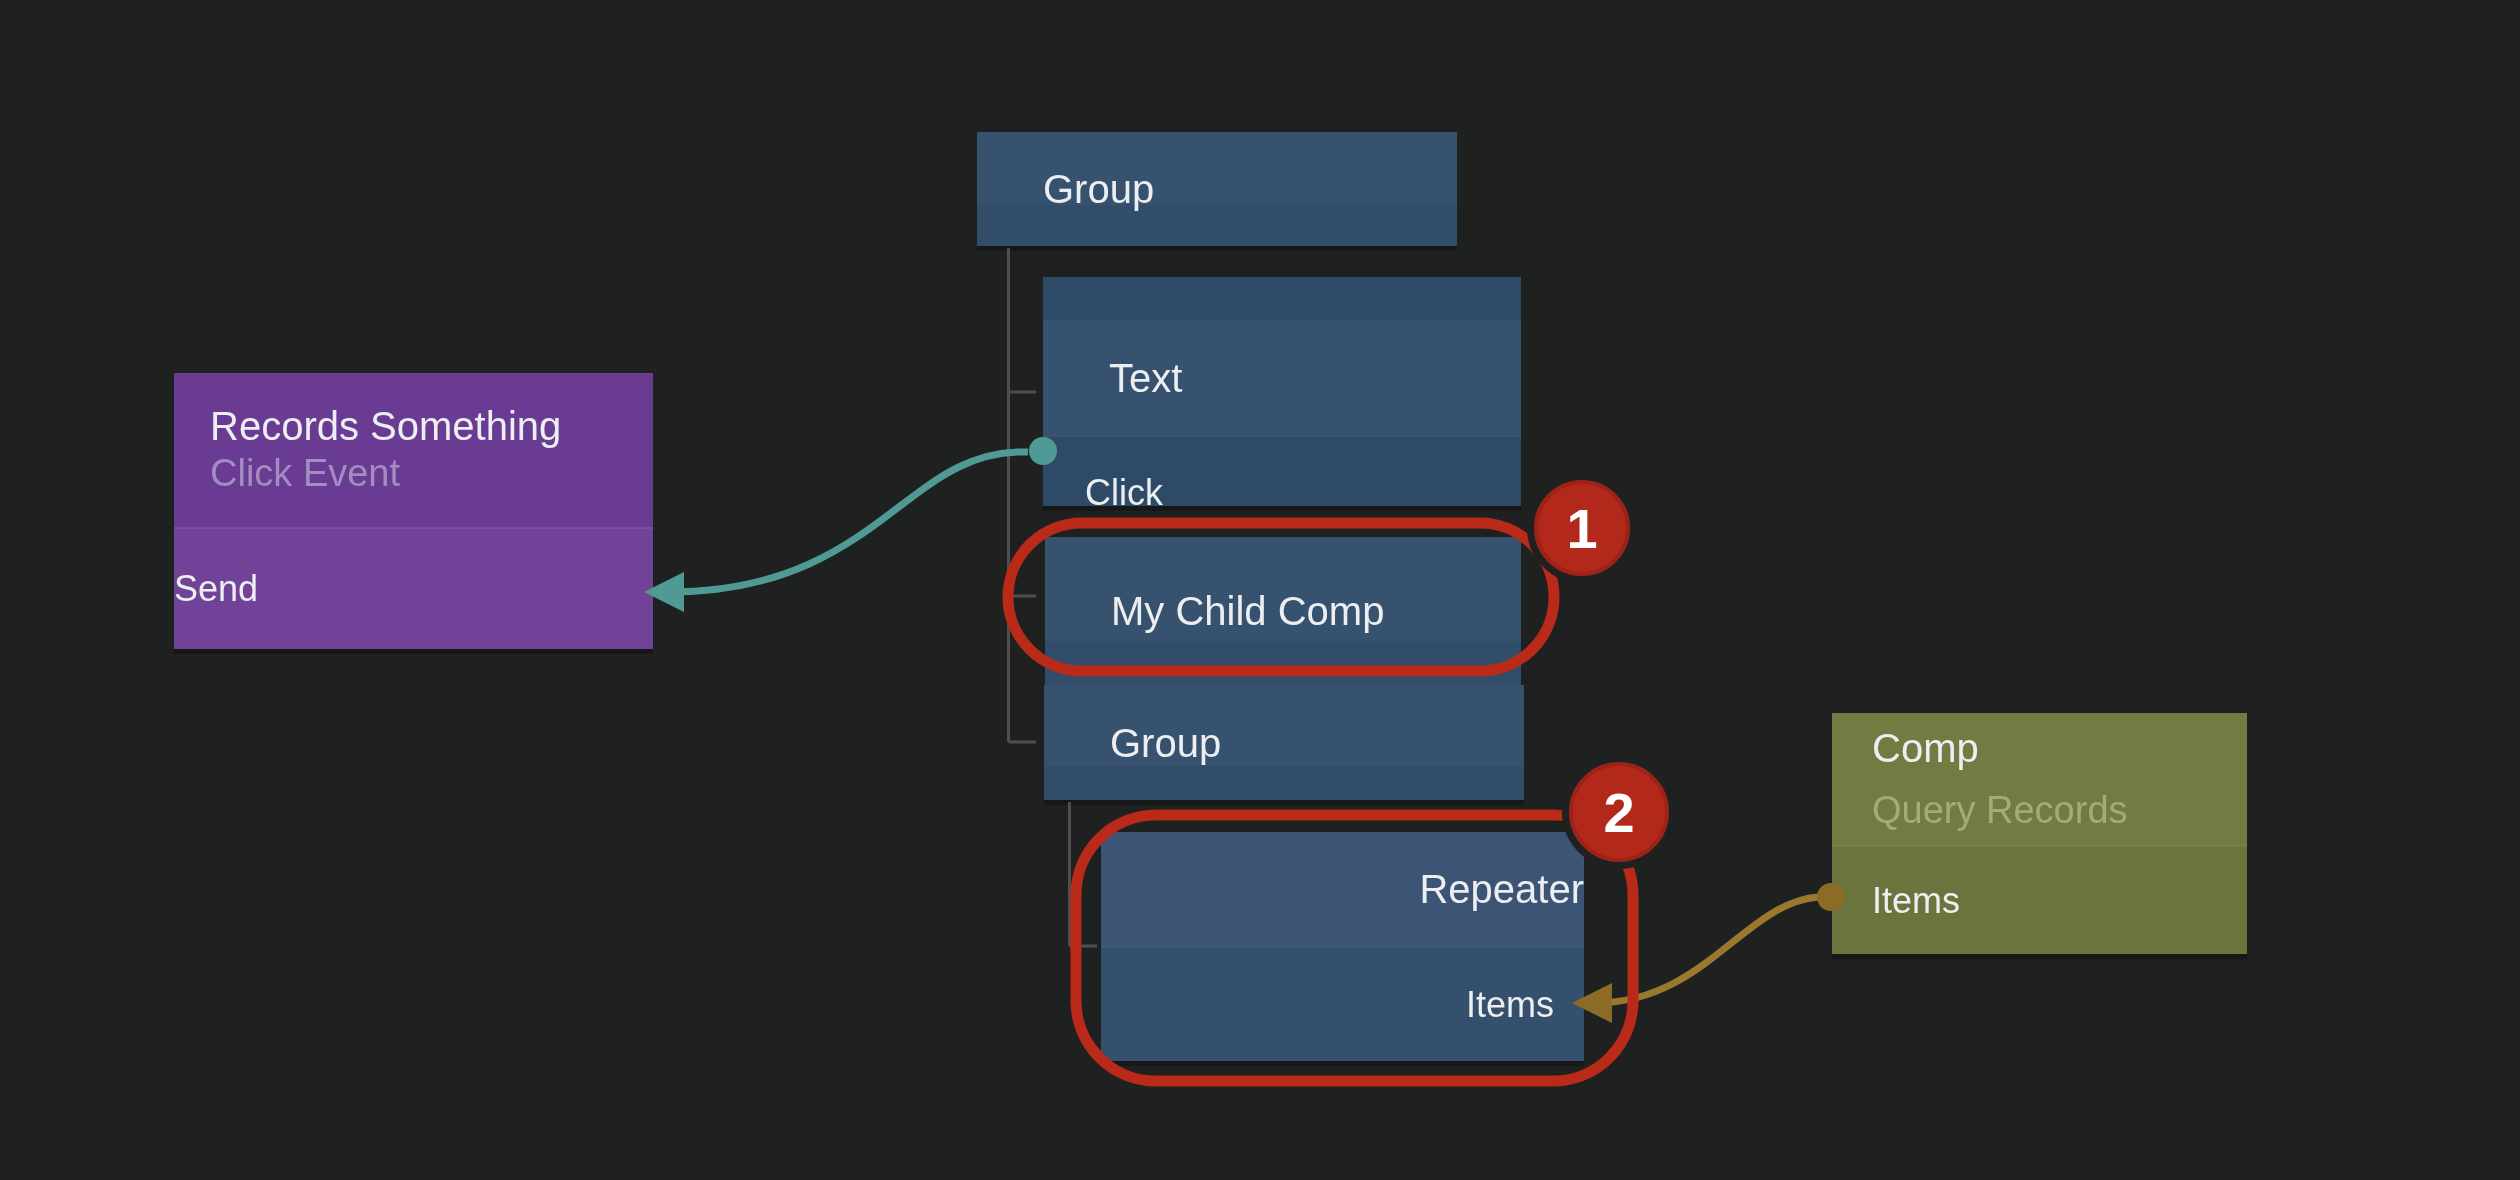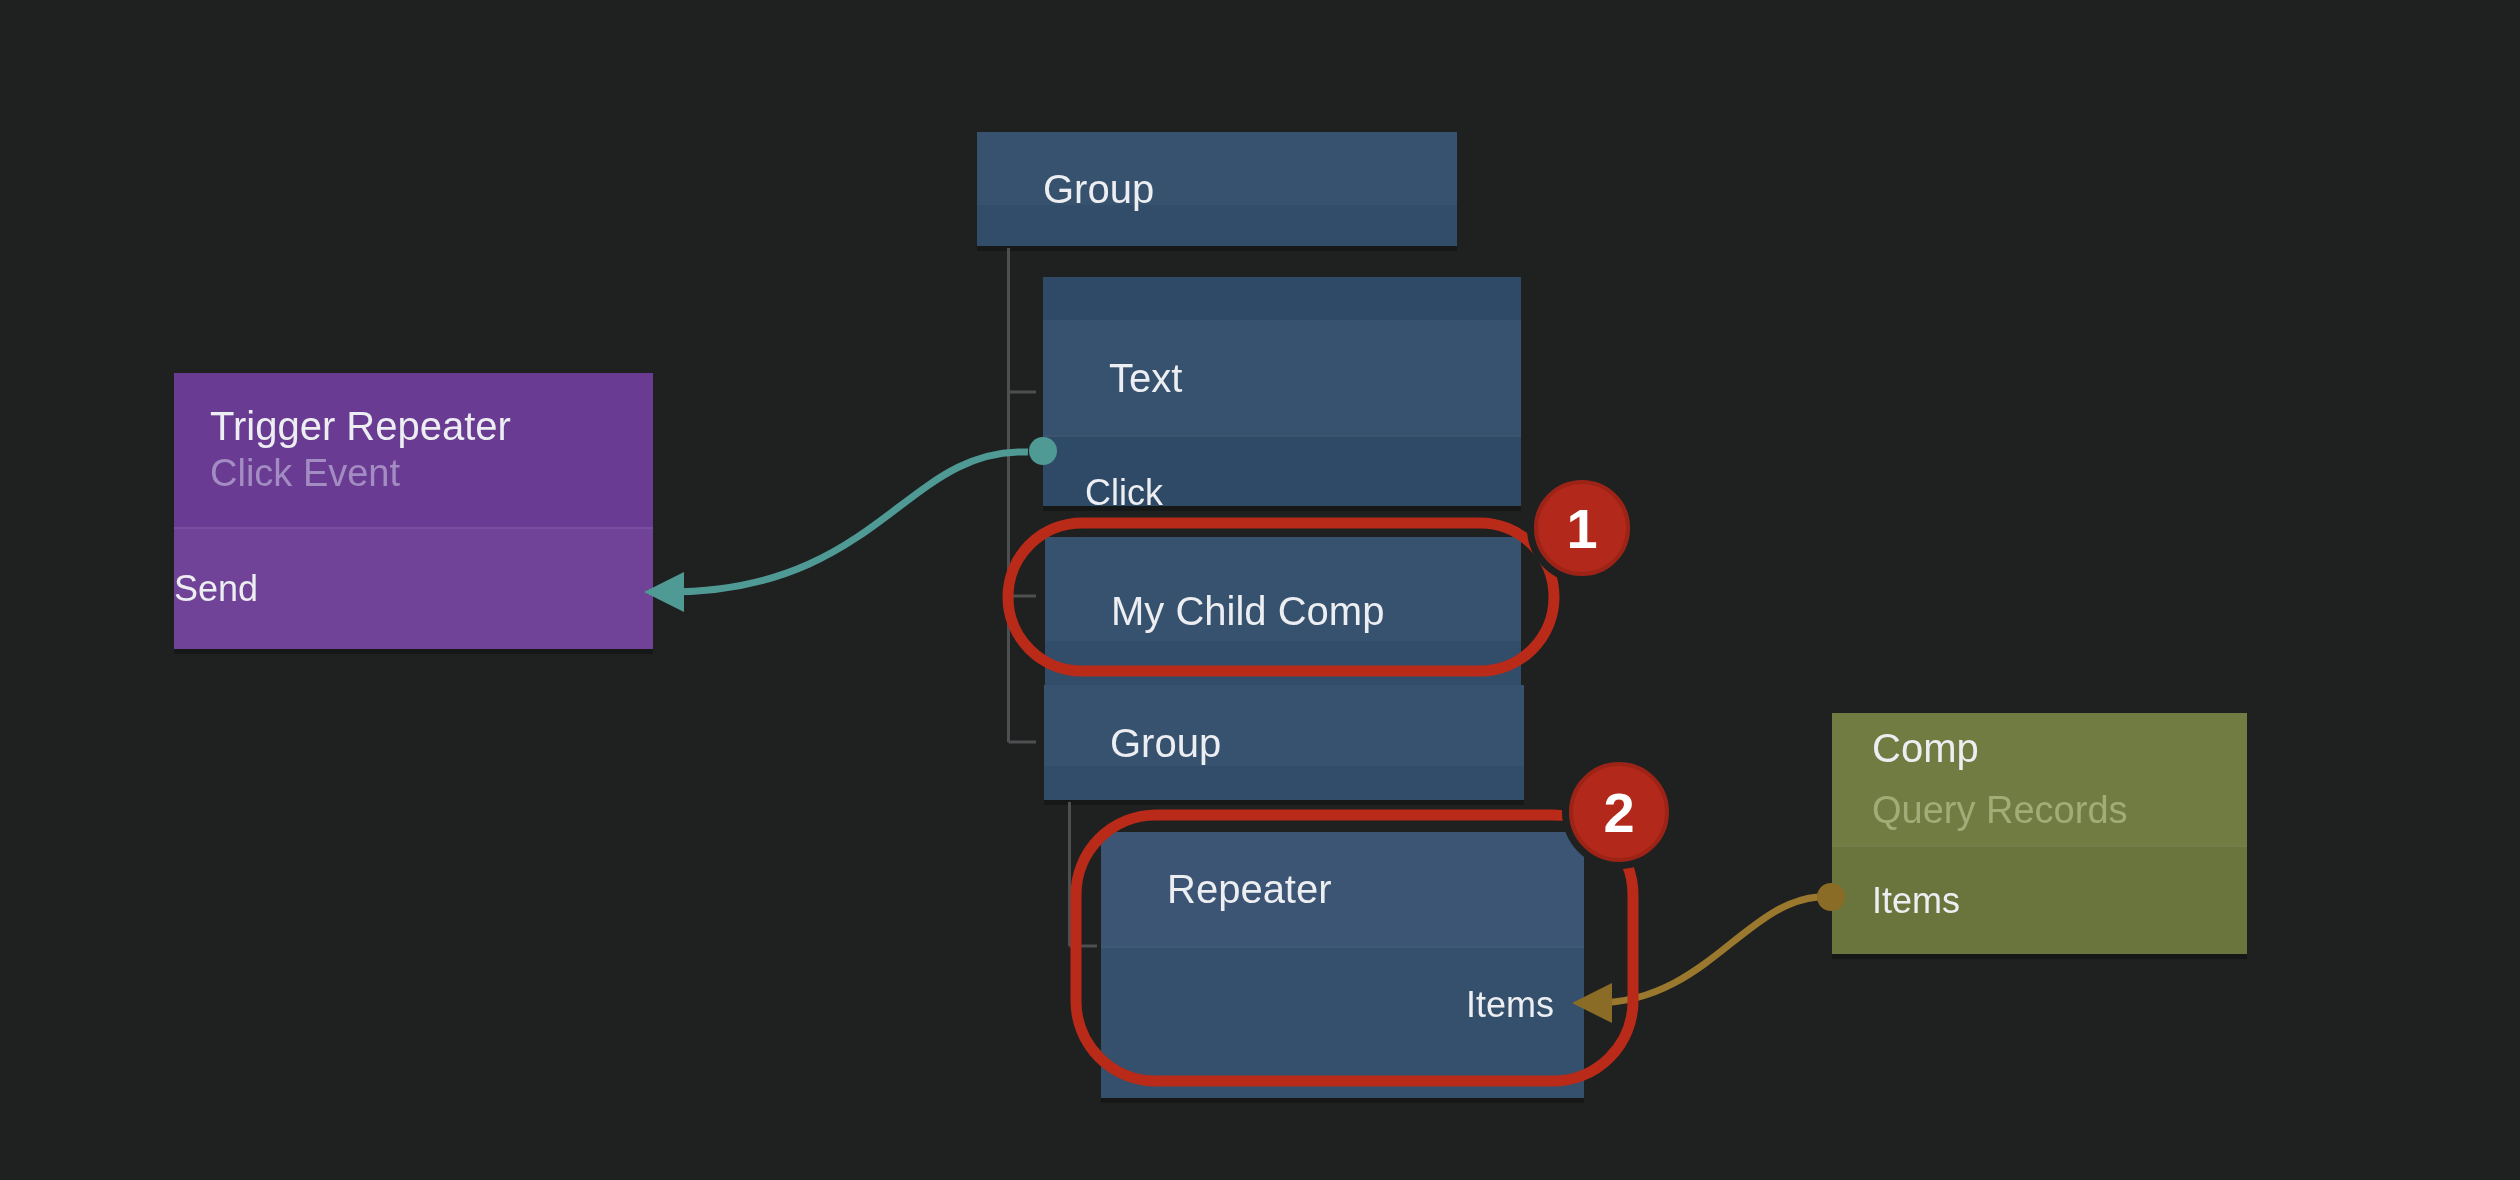--- a/index.html
+++ b/index.html
@@ -43,21 +43,21 @@
   .n-group2{left:1044px;top:685px;width:480px;height:115px;
             background:linear-gradient(180deg,var(--blue-hdr) 0 70%,var(--blue-hdr2) 70% 100%);}
   .n-group1 .hdr,.n-mychild .hdr,.n-group2 .hdr{height:100%;}
 
   
   .n-text{left:1043px;top:277px;width:478px;height:229px;background:var(--blue-port);}
   .n-text .hdr{height:115px;background:var(--blue-hdr);margin-top:43px;}
   .n-text .portrow{height:114px;padding-left:42px;}
 
   
-  .n-repeater{left:1101px;top:832px;width:483px;height:266px;background:var(--rep-port);}
+  .n-repeater{left:1101px;top:832px;width:483px;height:229px;background:var(--rep-port);text-align:right;}
   .n-repeater .hdr{height:114px;background:var(--rep-hdr);}
   .n-repeater .portrow{height:115px;justify-content:flex-end;padding-right:30px;}
 
   
   .n-trigger{left:174px;top:373px;width:479px;height:276px;background:var(--purple-body);}
   .n-trigger .hdr{height:154px;background:var(--purple-hdr);padding-left:36px;}
   .n-trigger .subtitle{color:var(--txt-purple-sub);}
   .n-trigger .portrow{height:122px;justify-content:flex-start;padding-right:36px;}
 
   
@@ -77,21 +77,21 @@
   .badge1{left:1527px;top:473px;width:96px;height:96px;}
   .badge2{left:1562px;top:755px;width:100px;height:100px;}
 </style>
 </head>
 <body>
 
 <div id="canvas">
 
   <div class="node n-trigger">
     <div class="hdr">
-      <div class="title">Trigger Repeater</div>
+      <div class="title">Records Something</div>
       <div class="subtitle">Click Event</div>
     </div>
     <div class="portrow">
       <span>Send</span>
     </div>
   </div>
 
   <div class="node n-group1">
     <div class="hdr">
       <div class="title">Group</div>

